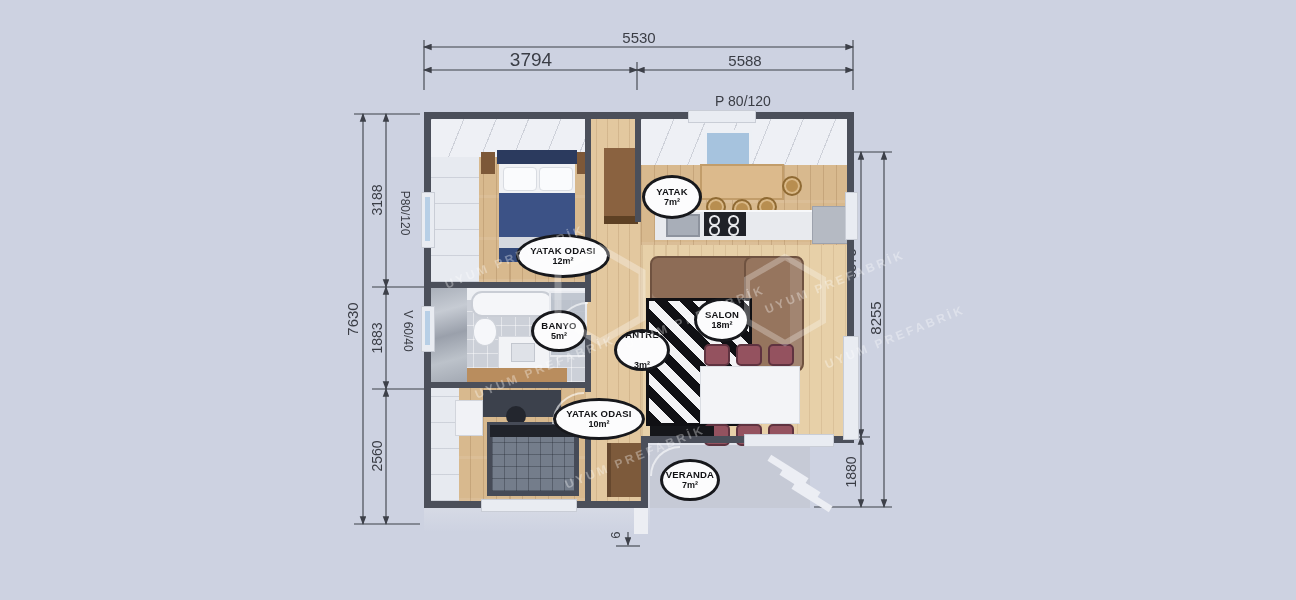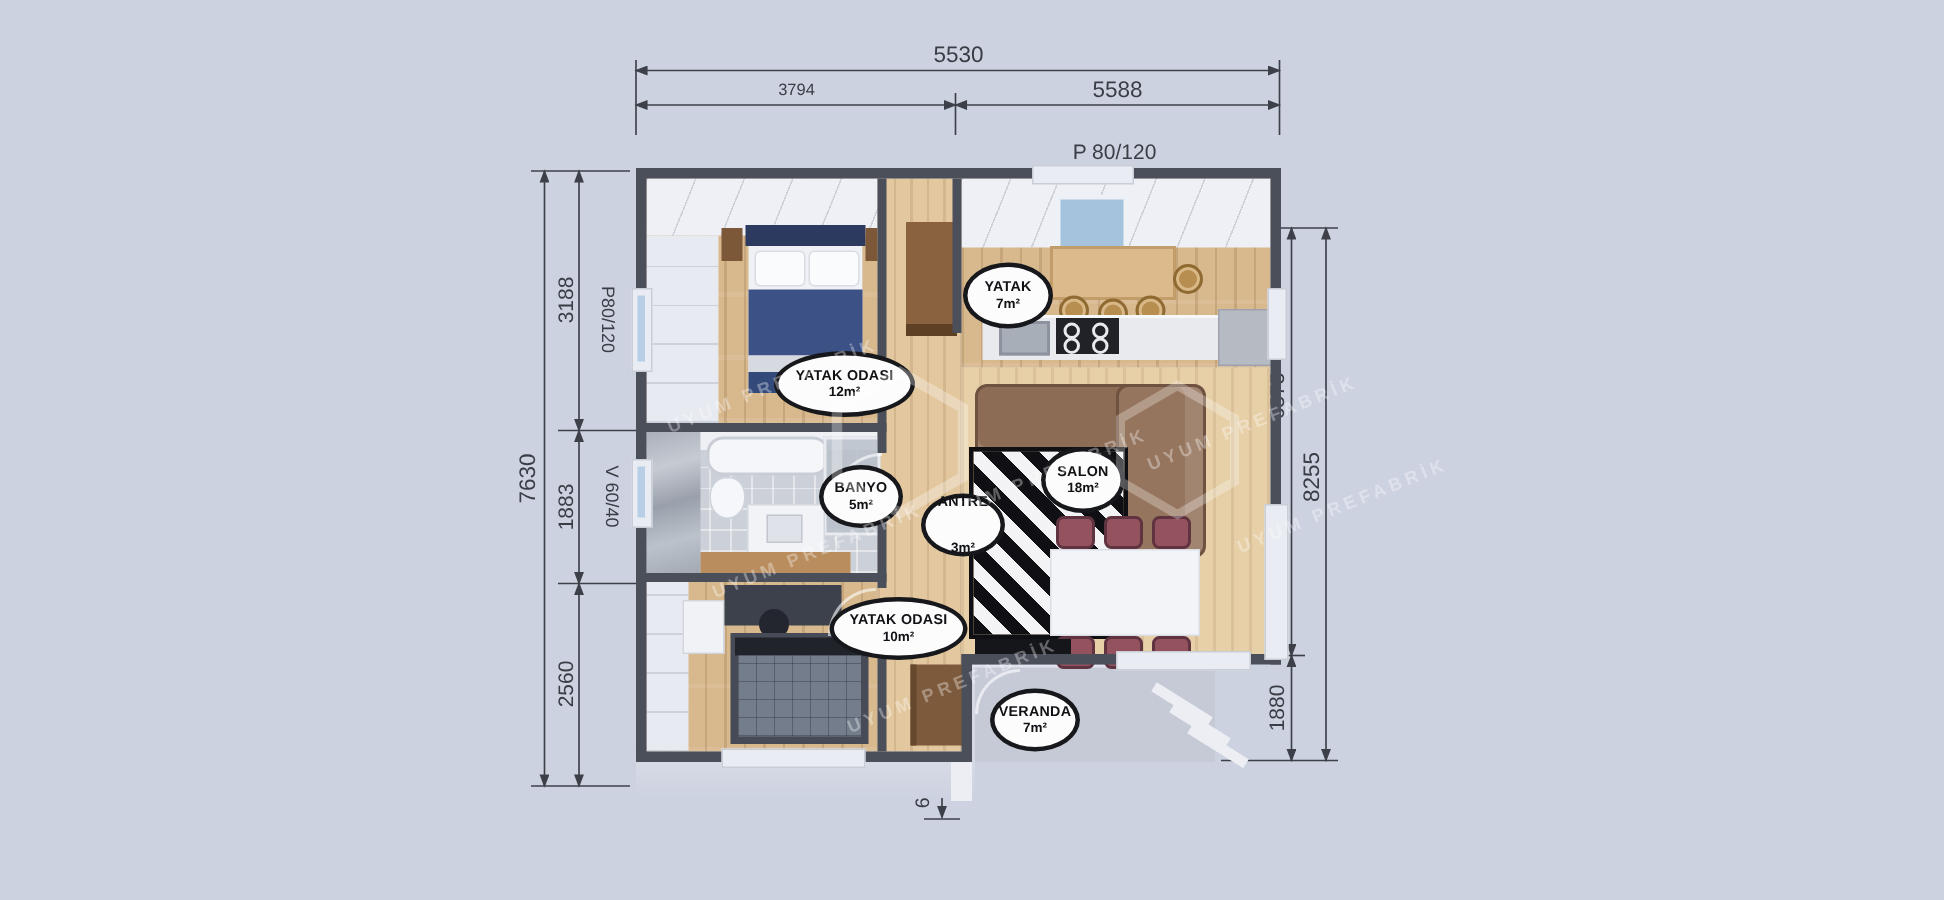--- a/index.html
+++ b/index.html
@@ -87,21 +87,21 @@
       <line x1="861" y1="437" x2="861" y2="507" marker-start="url(#as)" marker-end="url(#ae)"></line>
       <line x1="884" y1="152" x2="884" y2="507" marker-start="url(#as)" marker-end="url(#ae)"></line>
 
       <line x1="616" y1="511" x2="640" y2="511"></line>
         <line x1="616" y1="546" x2="640" y2="546"></line>
       <line x1="628" y1="512" x2="628" y2="545" marker-start="url(#as)" marker-end="url(#ae)"></line>
     </g>
   </svg>
 
   <div class="hlabel" style="left:639px;top:37px;font-size:15px;">5530</div>
-  <div class="hlabel" style="left:531px;top:60px;font-size:11px;">3794</div>
+  <div class="hlabel" style="left:531px;top:60px;font-size:19px;">3794</div>
   <div class="hlabel" style="left:745px;top:60px;font-size:15px;">5588</div>
   <div class="hlabel" style="left:743px;top:101px;font-size:14px;">P 80/120</div>
 
   <div class="vlabel" style="left:352px;top:319px;font-size:15px;">7630</div>
   <div class="vlabel" style="left:377px;top:200px;font-size:14px;">3188</div>
   <div class="vlabel" style="left:377px;top:338px;font-size:14px;">1883</div>
   <div class="vlabel" style="left:377px;top:456px;font-size:14px;">2560</div>
   <div class="vlabelcw" style="left:405px;top:213px;font-size:12px;">P80/120</div>
   <div class="vlabelcw" style="left:408px;top:331px;font-size:12px;">V 60/40</div>
 
@@ -225,21 +225,21 @@
   <div class="arc" style="left:650px;top:446px;width:28px;height:28px;z-index:12;"></div>
 
   <div class="badge" style="left:563px;top:256px;width:88px;height:38px;">
     <span class="n">YATAK ODASI</span>
     <span class="a">12m²</span>
   </div>
   <div class="badge" style="left:672px;top:197px;width:54px;height:38px;">
     <span class="n">YATAK</span>
     <span class="a">7m²</span>
   </div>
-  <div class="badge" style="left:574px;top:331px;width:50px;height:36px;">
+  <div class="badge" style="left:559px;top:331px;width:50px;height:36px;">
     <span class="n">BANYO</span>
     <span class="a">5m²</span>
   </div>
   <div class="badge" style="left:642px;top:350px;width:50px;height:36px;gap:20px;">
     <span class="n">ANTRE</span>
     <span class="a">3m²</span>
   </div>
   <div class="badge" style="left:722px;top:320px;width:50px;height:38px;">
     <span class="n">SALON</span>
     <span class="a">18m²</span>

